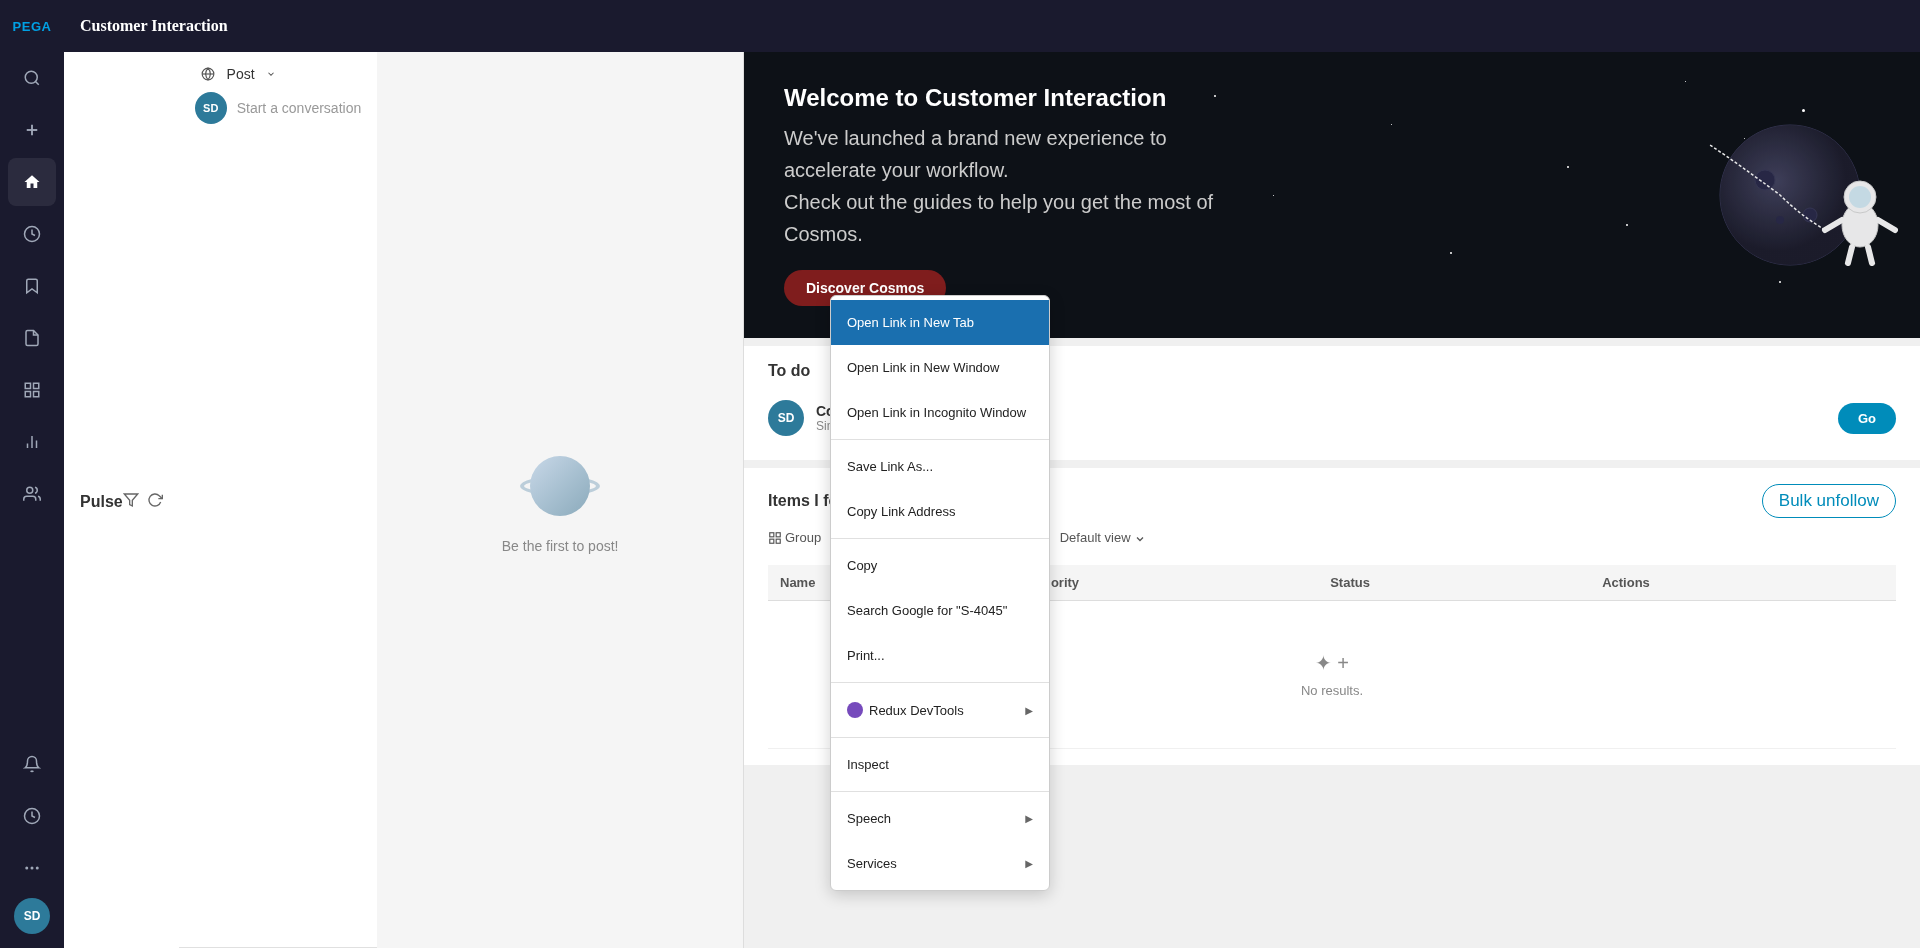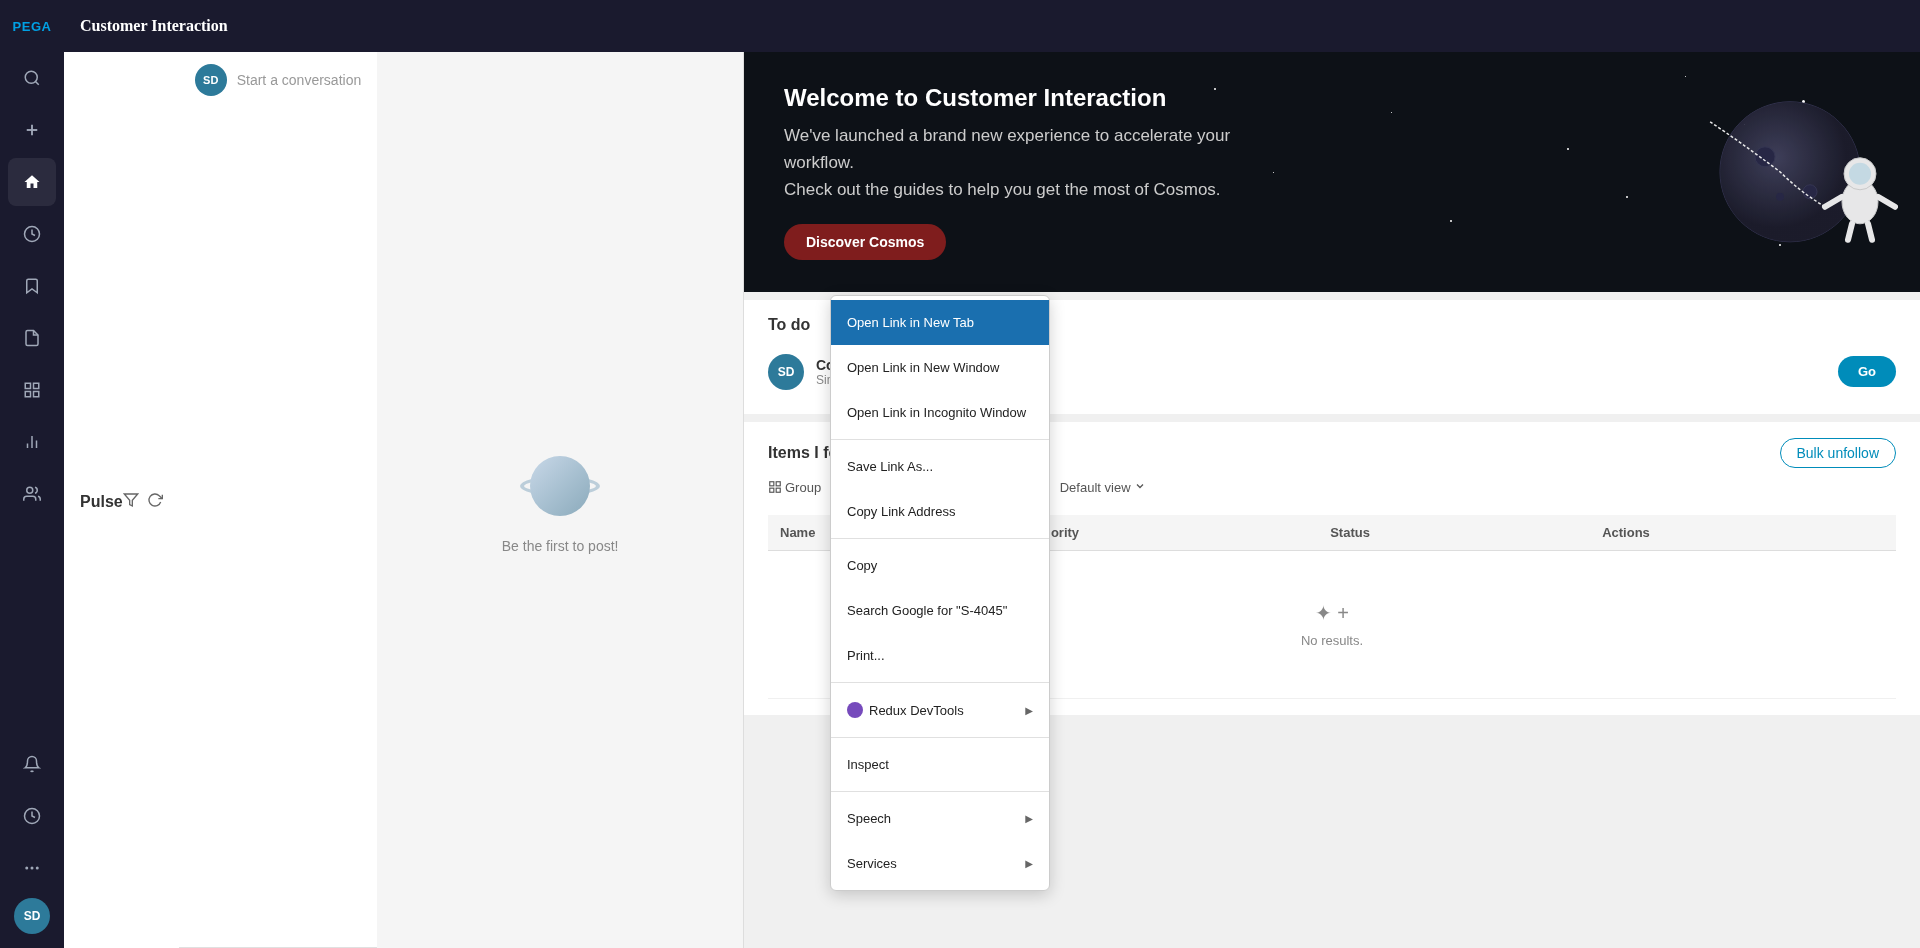--- a/index.html
+++ b/index.html
@@ -219,21 +219,21 @@
       position: relative;
       overflow: hidden;
       flex-shrink: 0;
     }
     .banner-text h2 {
       font-size: 24px;
       font-weight: 700;
       margin-bottom: 10px;
     }
     .banner-text p {
-      font-size: 17px;
+      font-size: 20px;
       color: #ccc;
       line-height: 1.6;
       max-width: 480px;
     }
     .discover-btn {
       margin-top: 20px;
       background: #7f1d1d;
       color: white;
       border: none;
       padding: 10px 22px;
@@ -324,33 +324,33 @@
       font-size: 16px;
       font-weight: 600;
       color: #333;
     }
     .bulk-unfollow-btn {
       border: 1px solid #008cba;
       color: #008cba;
       background: white;
       padding: 6px 16px;
       border-radius: 24px;
-      font-size: 14px;
+      font-size: 17px;
       cursor: pointer;
     }
     .follow-toolbar {
       display: flex;
       align-items: center;
       gap: 16px;
       margin-bottom: 10px;
       padding-bottom: 10px;
     }
     .toolbar-btn {
       display: flex;
-      align-items: flex-start;
+      align-items: flex-end;
       gap: 3px;
       font-size: 13px;
       color: #555;
       cursor: pointer;
       background: none;
       border: none;
     }
 
     
     .follow-table {
@@ -533,20 +533,35 @@
           <span title="Refresh">
             <svg width="16" height="16" viewBox="0 0 24 24" fill="none" stroke="currentColor" stroke-width="2">
                 <polyline points="23 4 23 10 17 10"></polyline>
                 <path d="M20.49 15a9 9 0 1 1-2.12-9.36L23 10"></path>
               </svg>
           </span>
         </div>
       </div>
 
       <div class="post-area">
+        <div class="post-header">
+          <div class="post-type-btn">
+            <span style="display:inline-flex; align-items:center;">
+              <svg width="14" height="14" viewBox="0 0 24 24" fill="none" stroke="#555" stroke-width="2">
+                  <circle cx="12" cy="12" r="10"></circle>
+                  <line x1="2" y1="12" x2="22" y2="12"></line>
+                  <path d="M12 2a15.3 15.3 0 0 1 4 10 15.3 15.3 0 0 1-4 10 15.3 15.3 0 0 1-4-10 15.3 15.3 0 0 1 4-10z"></path>
+                </svg>
+            </span>
+            &nbsp;<span>Post</span>&nbsp;
+            <svg width="10" height="10" viewBox="0 0 24 24" fill="none" stroke="#555" stroke-width="2.5">
+                <polyline points="6 9 12 15 18 9"></polyline>
+              </svg>
+          </div>
+        </div>
         <div class="post-input-row">
           <div class="user-avatar-sm">SD</div>
           <span class="post-input-placeholder">Start a conversation</span>
         </div>
       </div>
 
       <div class="pulse-empty">
         <div class="planet-icon">
           <div class="planet-ring"></div>
           <div class="planet-circle"></div>

